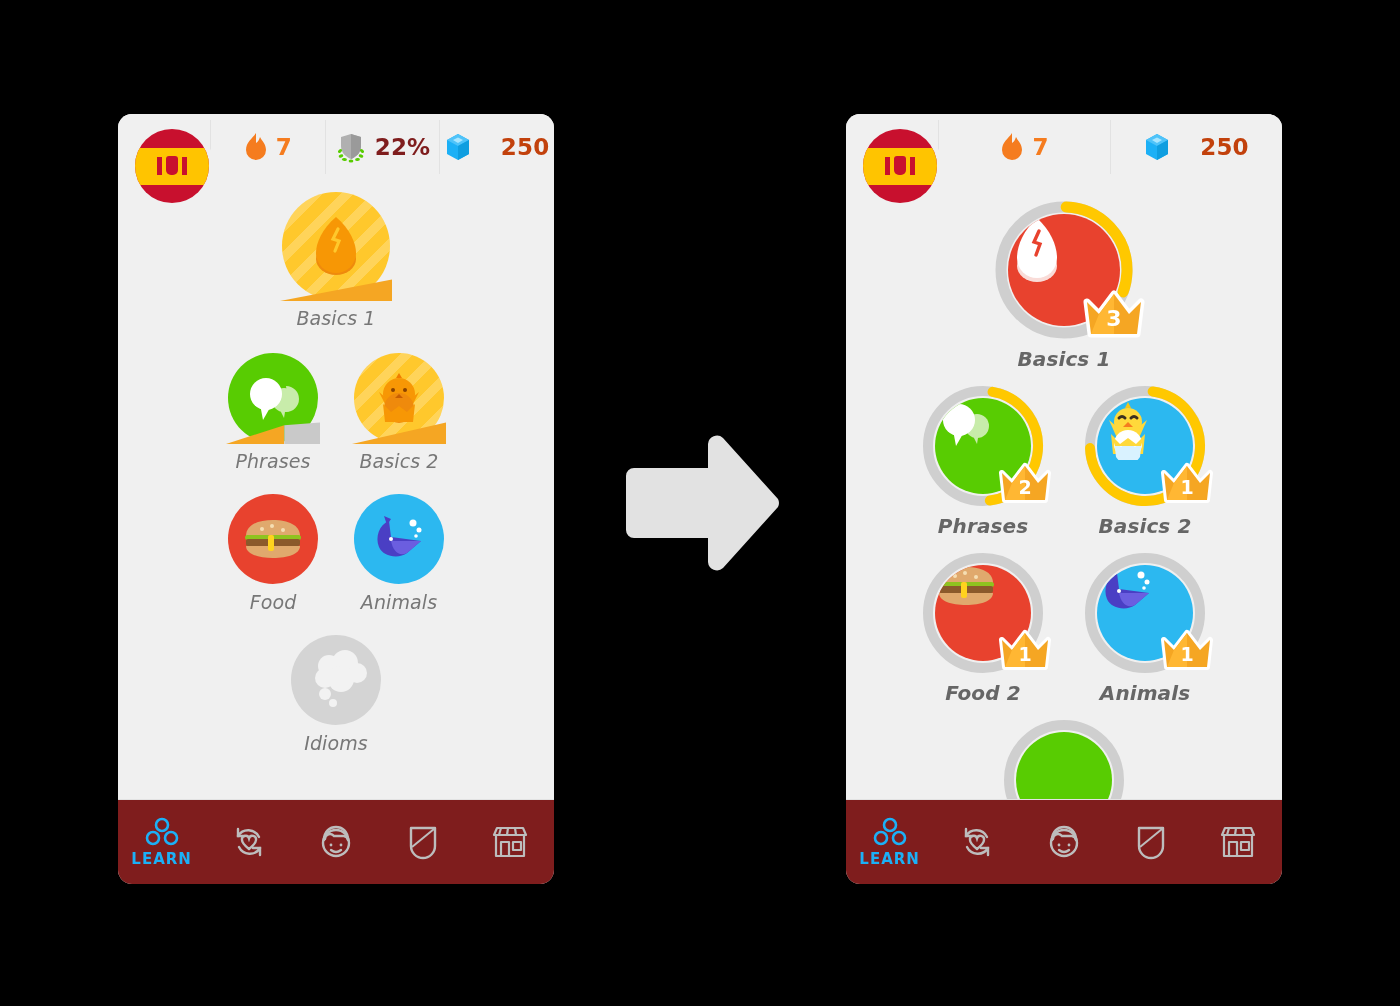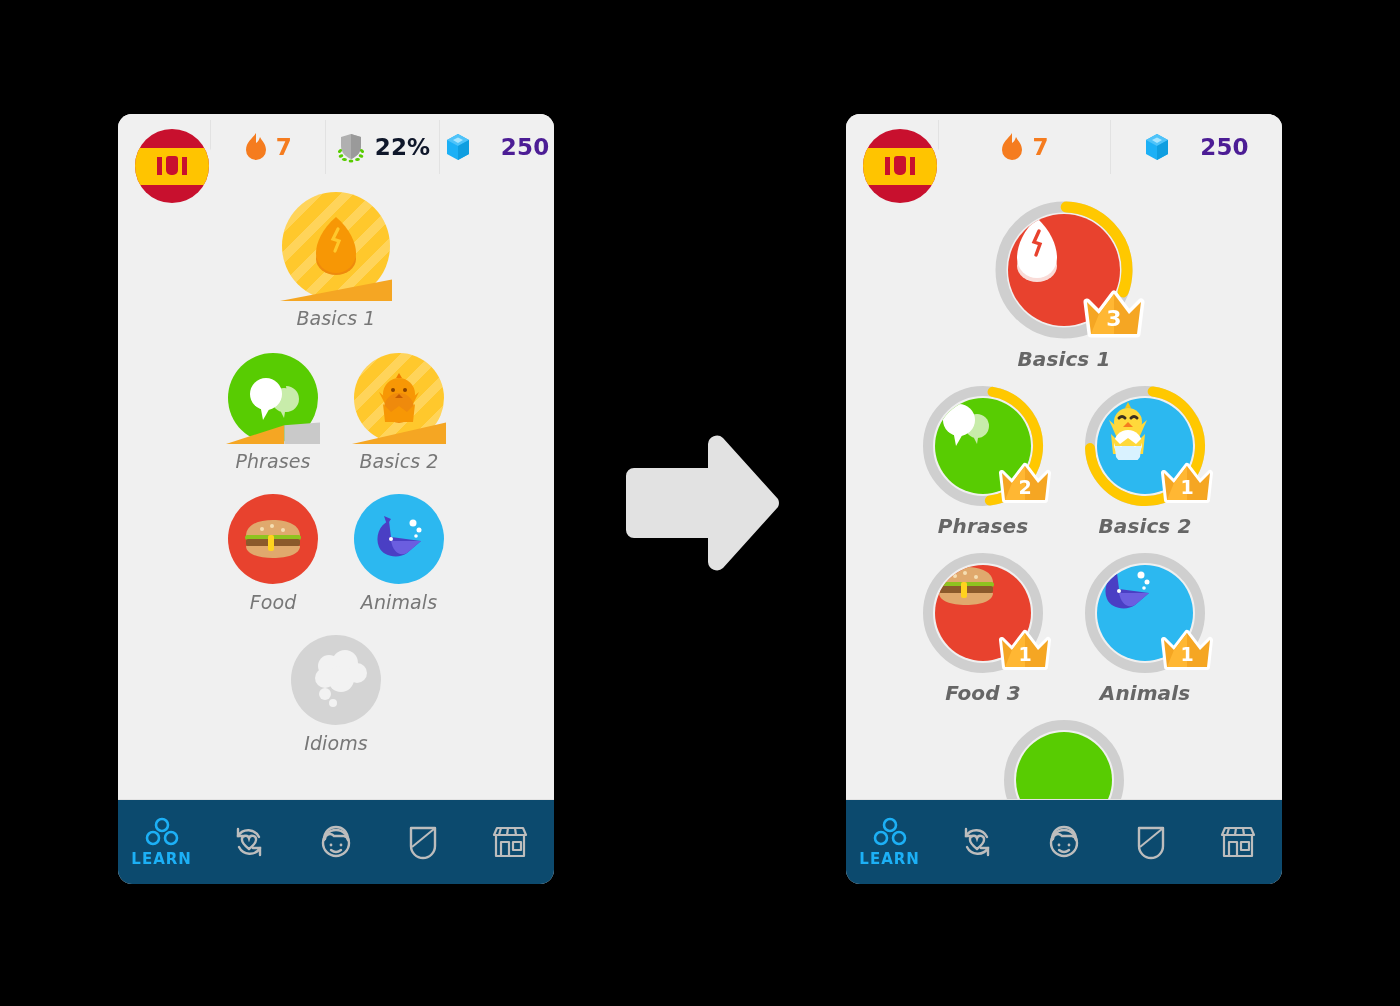--- a/index.html
+++ b/index.html
@@ -15,23 +15,23 @@
   .phone.left{left:118px;}
   .phone.right{left:846px;}
 
   
   .hdr{position:absolute;top:0;left:0;right:0;height:66px;display:flex;background:#f0f0f0;}
   .hdr .cell{flex:1;position:relative;display:flex;align-items:center;justify-content:center;gap:7px;}
   .hdr .cell + .cell:before{content:"";position:absolute;left:0;top:6px;bottom:6px;width:1px;background:#e2e2e2;}
   .hdr .cell.flagcell{flex:0 0 92px;}
   .hdr .val{font-size:23px;font-weight:700;letter-spacing:.2px;}
   .val.streak{color:#f57c1f;}
-  .val.shield{color:#0f172a;}
+  .val.shield{color:#7f1d1d;}
   .val.crown{color:#f5a623;}
-  .val.gem{color:#4c1d95;margin-left:22px;}
+  .val.gem{color:#c2410c;margin-left:22px;}
 
   
   .flagbtn{position:absolute;left:12px;top:10px;width:84px;height:84px;border-radius:50%;
            background:#f0f0f0;display:flex;align-items:center;justify-content:center;z-index:5;}
   .flag{width:74px;height:74px;border-radius:50%;overflow:hidden;position:relative;
         background:#c8102e;}
   .flag .band{position:absolute;left:0;right:0;top:25%;height:50%;background:#ffc400;}
   .flag .crest{position:absolute;left:50%;top:50%;transform:translate(-50%,-50%);
                width:30px;height:20px;}
   .flag .crest i{position:absolute;background:#c8102e;}
@@ -73,21 +73,21 @@
   .crownbadge{position:absolute;right:-8px;bottom:4px;width:54px;height:44px;z-index:4;}
   .crownbadge .num{position:absolute;left:0;right:0;bottom:5px;text-align:center;
       color:#fff;font-size:19px;font-weight:700;}
   .crownbadge.big{width:64px;height:52px;right:-12px;bottom:2px;}
   .crownbadge.big .num{font-size:22px;bottom:7px;}
 
   
   .lockdisc{width:90px;height:90px;border-radius:50%;background:#d4d4d4;position:relative;overflow:hidden;}
 
   
-  .nav{position:absolute;left:0;right:0;bottom:0;height:84px;background:#0c4a6e;
+  .nav{position:absolute;left:0;right:0;bottom:0;height:84px;background:#7f1d1d;
        border-top:1px solid #e3e3e3;display:flex;align-items:center;justify-content:space-between;}
   .navitem{flex:1;display:flex;flex-direction:column;align-items:center;justify-content:center;gap:3px;}
   .navlabel{font-size:15px;font-weight:700;letter-spacing:1px;color:#1cb0f6;}
 
   
   .arrow{position:absolute;left:620px;top:428px;width:162px;height:150px;}
 </style>
 </head>
 <body>
 
@@ -463,21 +463,21 @@
             </div>
             <div class="crownbadge">
               <svg width="54" height="44" viewBox="0 0 54 44">
                 <path d="M4 14 L14 24 L27 7 L40 24 L50 14 L47 41 H7z" fill="#ffffff" stroke="#ffffff" stroke-width="6" stroke-linejoin="round"></path>
                 <path d="M4 14 L14 24 L27 7 L40 24 L50 14 L47 41 H7z" fill="#f5a623"></path>
                 <path d="M14 24 L27 7 L27 41 H7z" fill="#ffb733"></path>
               </svg>
               <span class="num">1</span>
             </div>
           </div>
-          <div class="label bold">Food 3</div>
+          <div class="label bold">Food 2</div>
         </div>
 
         <div class="skill">
           <div class="ring">
             <svg viewBox="0 0 122 122">
               <circle cx="61" cy="61" r="55" fill="none" stroke="#cfcfcf" stroke-width="10"></circle>
             </svg>
             <div class="inner" style="inset:13px;background:#2cb8f0;">
               <svg width="60" height="52" viewBox="0 0 60 52">
                 <path d="M22 6 l-7 -3 3 9z" fill="#4a3fc4"></path>

